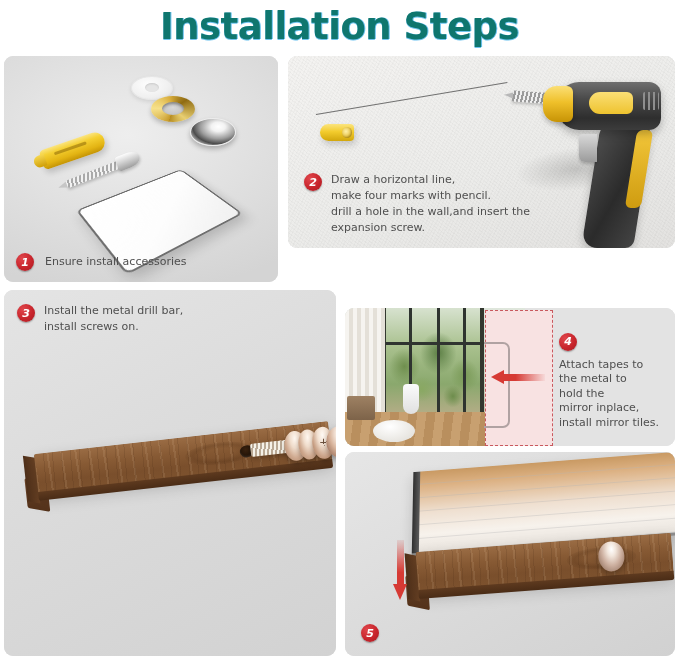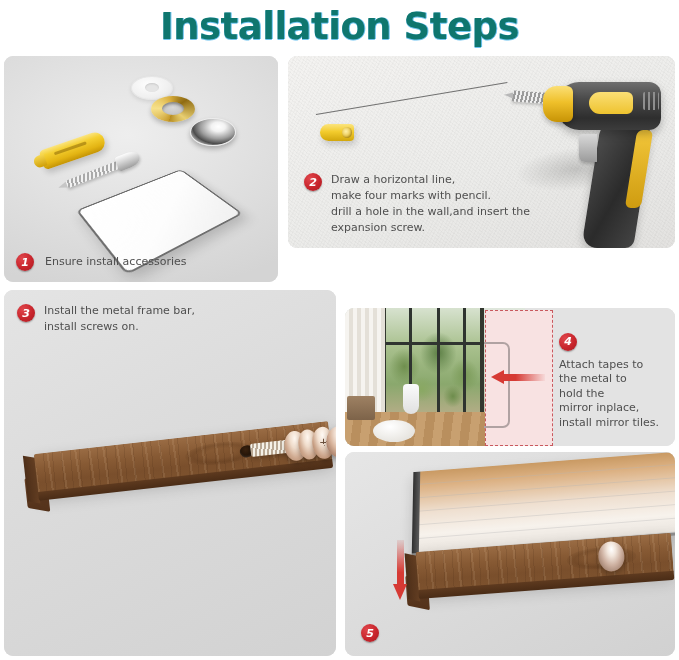--- a/index.html
+++ b/index.html
@@ -576,21 +576,21 @@
         <div class="hole-3"></div>
         <div class="screw-3"></div>
         <div class="washer-a"></div>
         <div class="washer-b"></div>
         <div class="washer-c"></div>
         <div class="cap-3"></div>
       </div>
     </div>
     <div class="p3-caption">
       <span class="badge">3</span>
-      <span class="caption cap-text">Install the metal frame bar,
+      <span class="caption cap-text">Install the metal drill bar,
 install screws on.</span>
     </div>
   </div>
 
   <div class="panel" id="panel-4">
     <div class="p4-bg"></div>
     <div class="p4-photo">
       <div class="room-window"></div>
       <div class="room-foliage"></div>
       <div class="room-mullion-h"></div>

